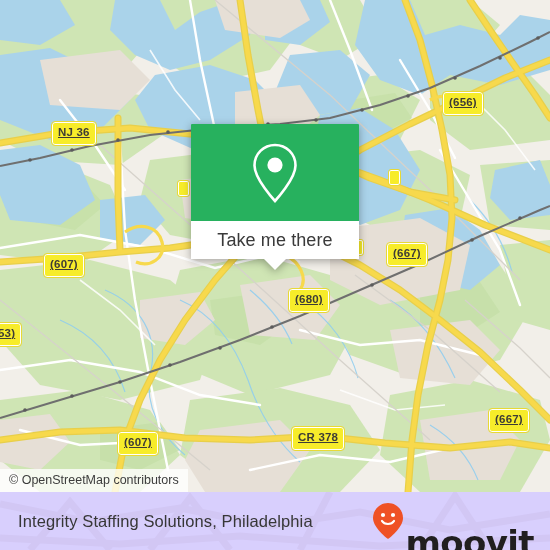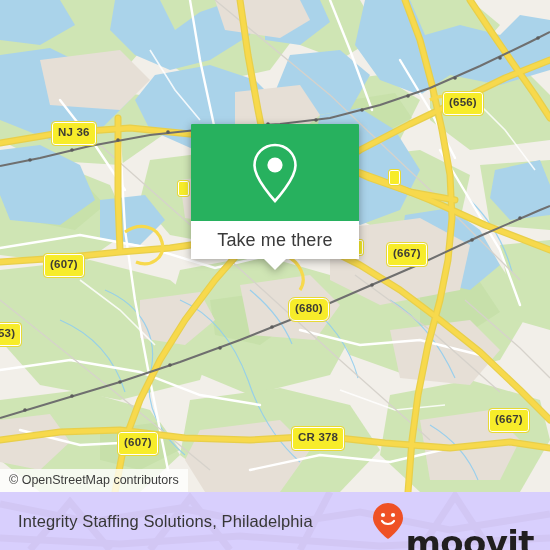--- a/index.html
+++ b/index.html
@@ -45,20 +45,21 @@
     border-radius: 3px;
     color: #3d3c36;
     font-family: "Liberation Sans", sans-serif;
     font-size: 11.5px;
     font-weight: bold;
     line-height: 1;
     padding: 3px 6px 4px 6px;
     white-space: nowrap;
     letter-spacing: .2px;
     box-sizing: border-box;
+    text-decoration: underline;
   }
   .shield.plain {
     padding: 4px 5px 5px 5px;
   }
   .shield-blank {
     position: absolute;
     background: #f7ec2a;
     border: 1.5px solid #ffffff;
     outline: 1px solid #e8d936;
     border-radius: 2px;
@@ -350,21 +351,21 @@
         </g>
 
       </g>
     </svg>
 
     <div id="shield-layer">
         <div class="shield plain" style="left: 52px; top: 122px;">NJ 36</div>
         <div class="shield plain" style="left: 443px; top: 92px;">(656)</div>
         <div class="shield plain" style="left: 44px; top: 254px;">(607)</div>
         <div class="shield plain" style="left: 387px; top: 243px;">(667)</div>
-        <div class="shield plain" style="left: 289px; top: 298px; border-radius: 6px;">(680)</div>
+        <div class="shield plain" style="left: 289px; top: 289px;">(680)</div>
         <div class="shield plain" style="left: -8px; top: 323px;">53)</div>
         <div class="shield plain" style="left: 118px; top: 432px;">(607)</div>
         <div class="shield plain" style="left: 292px; top: 427px;">CR 378</div>
         <div class="shield plain" style="left: 489px; top: 409px;">(667)</div>
         <div class="shield-blank" style="left: 178px; top: 181px;"></div>
         <div class="shield-blank" style="left: 352px; top: 240px;"></div>
         <div class="shield-blank" style="left: 389px; top: 170px;"></div>
       </div>
 
     <div id="callout">

